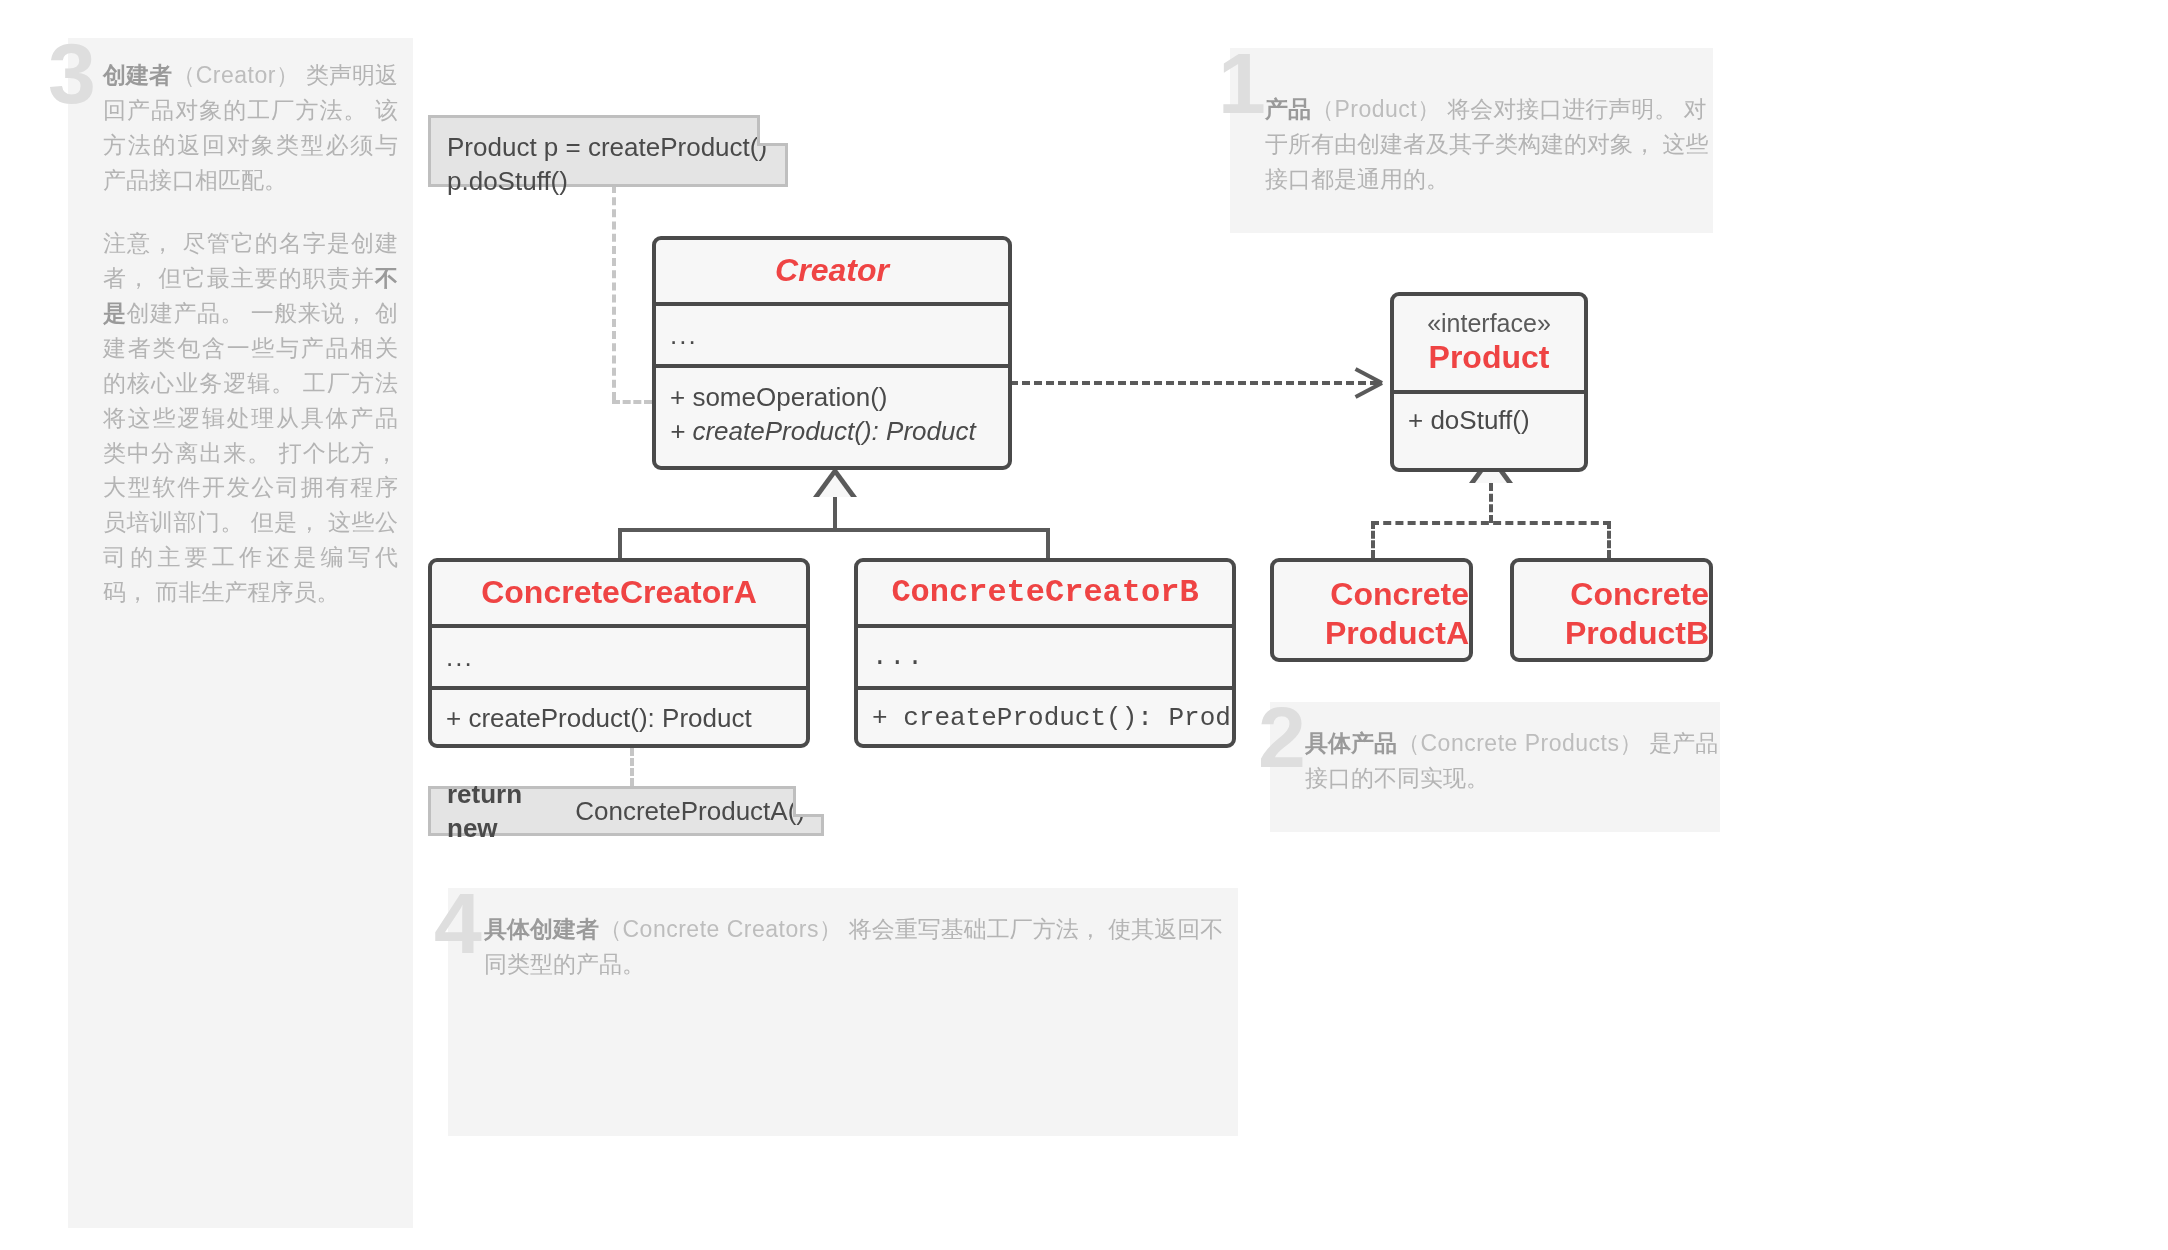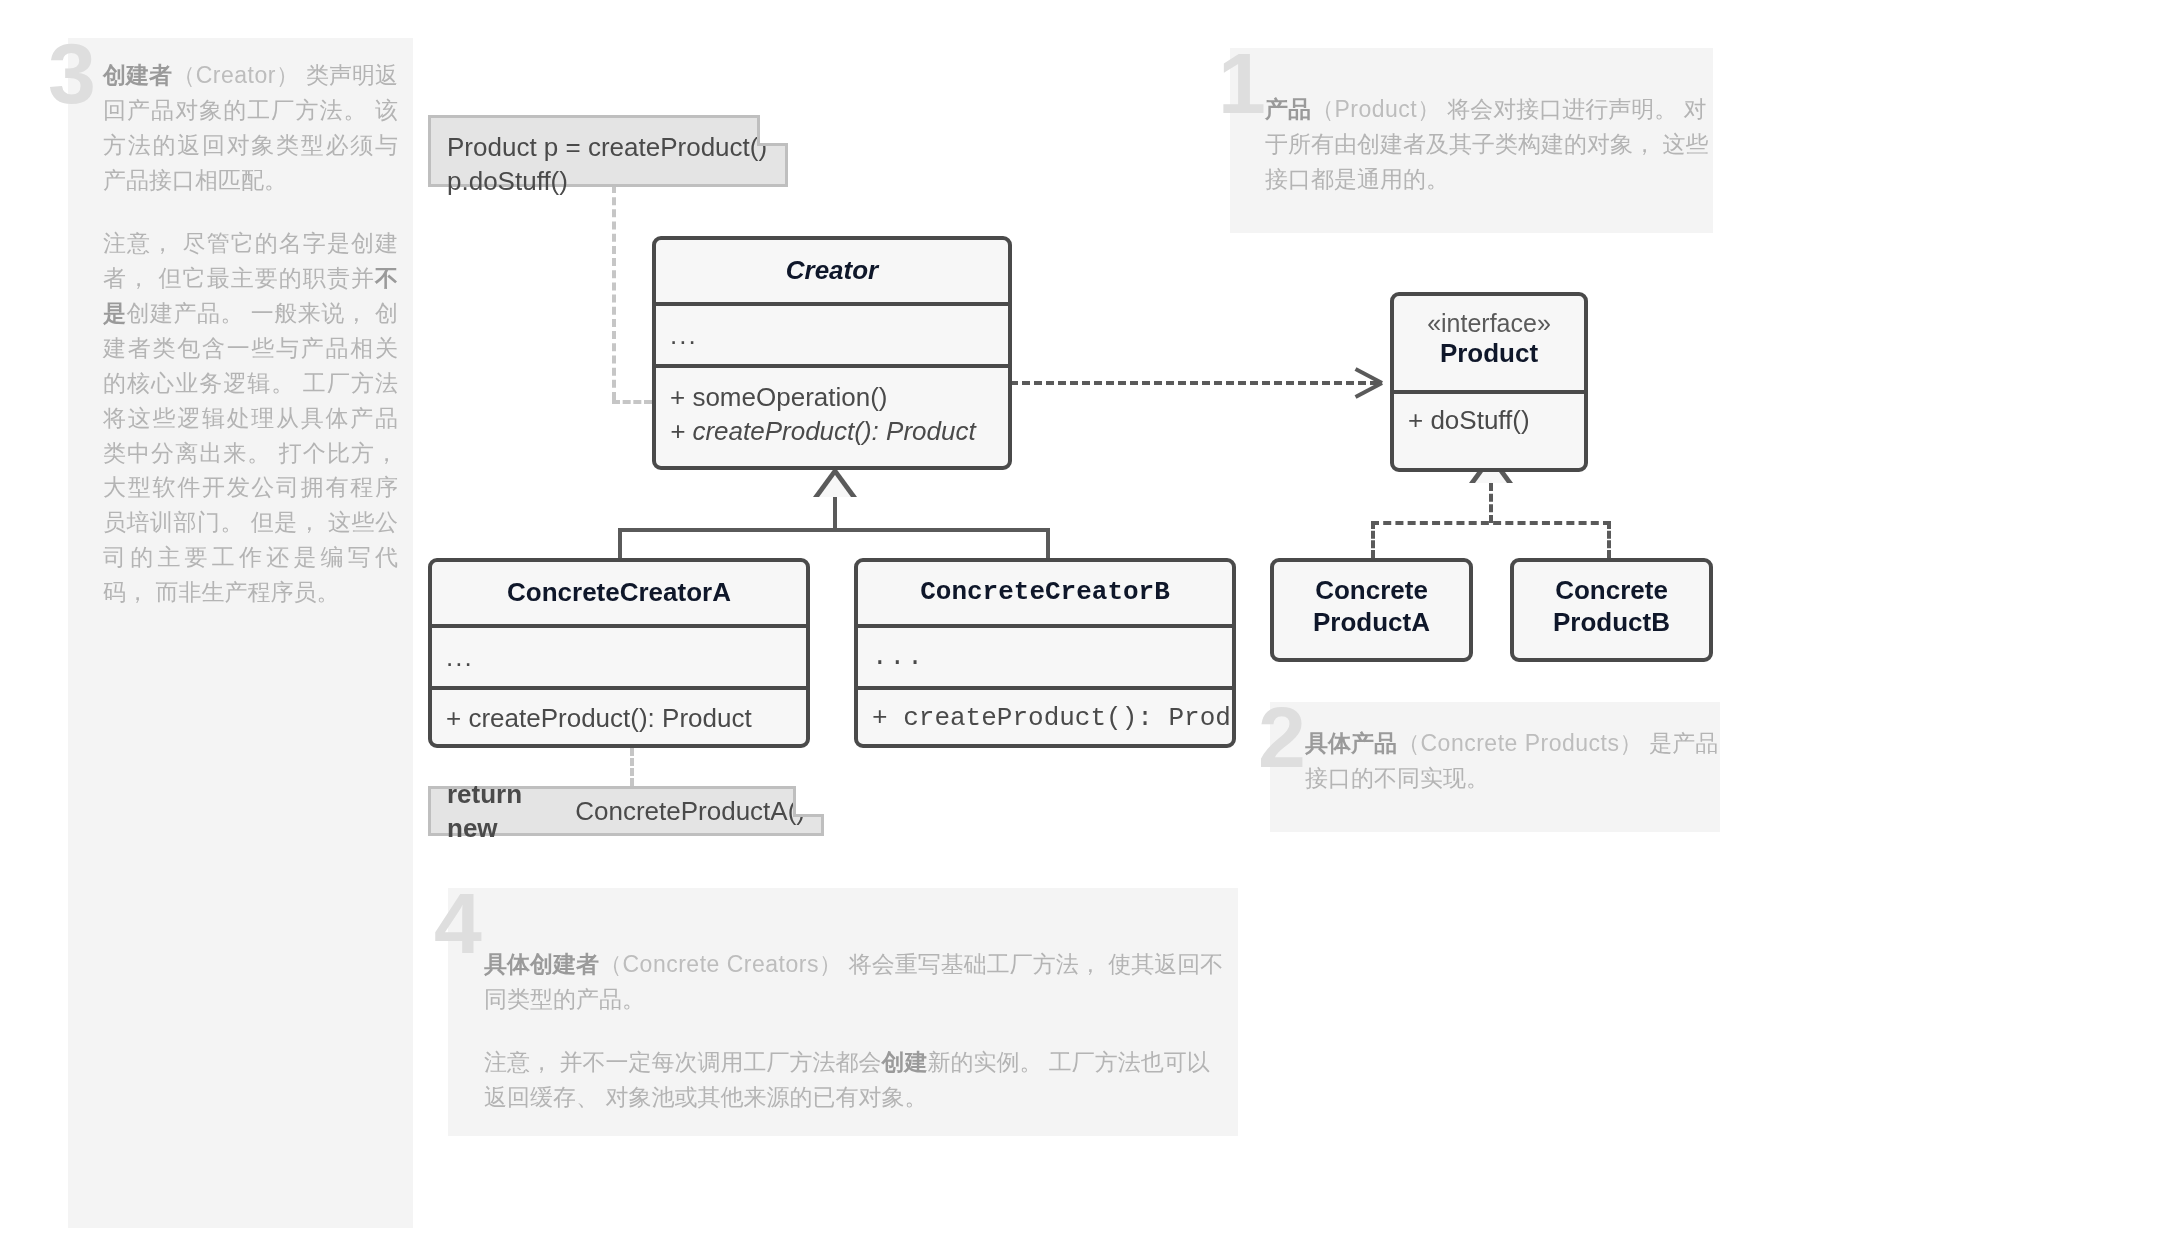--- a/index.html
+++ b/index.html
@@ -29,32 +29,32 @@
   #panel1{left:1230px;top:48px;width:483px;height:185px;}
   #num1{left:1218px;top:40px;}
   #body1{left:1265px;top:92px;width:455px;}
 
   #panel2{left:1270px;top:702px;width:450px;height:130px;}
   #num2{left:1258px;top:694px;}
   #body2{left:1305px;top:726px;width:420px;}
 
   #panel4{left:448px;top:888px;width:790px;height:248px;}
   #num4{left:434px;top:880px;}
-  #body4{left:484px;top:912px;width:745px;margin-top:35px;}
+  #body4{left:484px;top:912px;width:745px;}
 
   
   .cls{
     position:absolute;box-sizing:border-box;
     border:4px solid #4a4a4a;border-radius:9px;background:#f7f7f7;
     overflow:hidden;
   }
   .cls .row{box-sizing:border-box;display:flex;align-items:center;}
   .cls .row.hdr{justify-content:center;}
   .cls .sep{border-top:4px solid #4a4a4a;}
-  .name{font-size:26px;font-weight:bold;color:#0f172a;text-align:center;line-height:1.22;}
+  .name{font-size:32px;font-weight:bold;color:#ef4444;text-align:right;line-height:1.22;}
   .name.italic{font-style:italic;}
   .stereo{font-size:25px;font-weight:normal;color:#5a5a5a;display:block;line-height:1.2;}
   .member{font-size:26px;color:#4a4a4a;padding-left:14px;line-height:1.30;white-space:nowrap;}
   .member.italic{font-style:italic;}
   .dots{font-size:26px;color:#4a4a4a;padding-left:14px;letter-spacing:2px;}
 
   
   .uml-note{
     position:absolute;box-sizing:border-box;background:#e4e4e4;
     border:3px solid #bfbfbf;color:#4a4a4a;font-size:26px;line-height:1.32;
@@ -109,21 +109,20 @@
 <div class="note-panel" id="panel2"></div>
 <div class="note-num" id="num2">2</div>
 <div class="note-body" id="body2">
   <p><b>具体产品</b><span class="en">（Concrete Products）</span> 是产品接口的不同实现。</p>
 </div>
 
 <div class="note-panel" id="panel4"></div>
 <div class="note-num" id="num4">4</div>
 <div class="note-body" id="body4">
   <p><b>具体创建者</b><span class="en">（Concrete Creators）</span> 将会重写基础工厂方法， 使其返回不同类型的产品。</p>
-  <p>注意， 并不一定每次调用工厂方法都会<b>创建</b>新的实例。 工厂方法也可以返回缓存、 对象池或其他来源的已有对象。</p>
 </div>
 
 <div class="lt-dash-v" style="left:612px;top:185px;height:215px;"></div>
 <div class="lt-dash-h" style="left:612px;top:400px;width:40px;"></div>
 
 <div class="dash-h" style="left:1010px;top:381px;width:368px;"></div>
 <div class="openarrow" style="left:1352px;top:367px;">
   <i class="a"></i>
   <i class="b"></i>
 </div>

